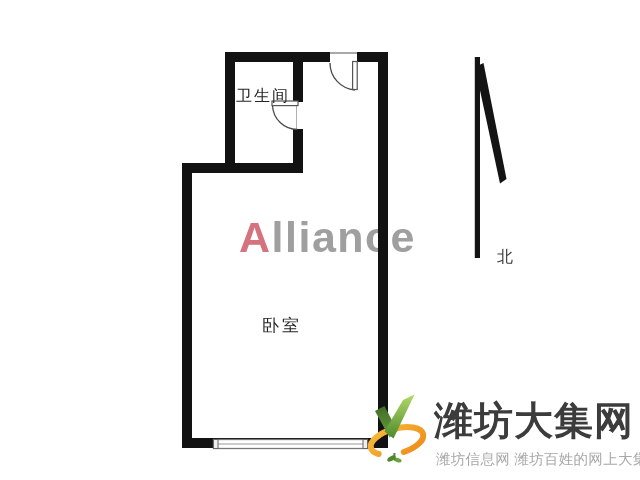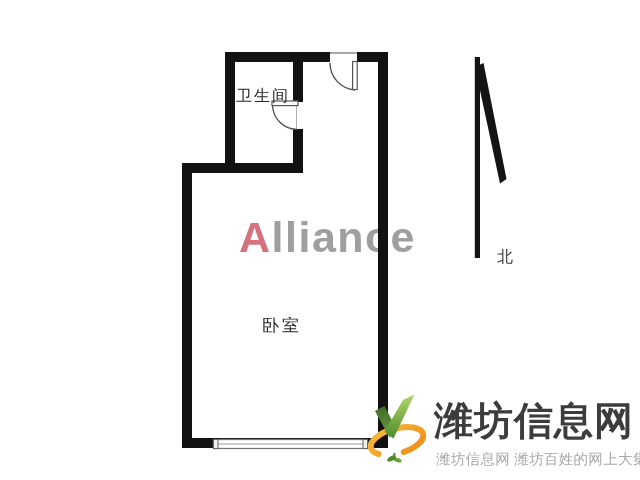--- a/index.html
+++ b/index.html
@@ -124,16 +124,16 @@
 
     <polygon points="15,31 24.5,26 37.5,51 29.5,57.5" fill="url(#gLeft)"></polygon>
     <polygon points="43,20 54.5,14.5 33.5,58.5 24.5,51.5" fill="url(#gRight)"></polygon>
 
     <g>
       <ellipse cx="31.5" cy="78.5" rx="4.6" ry="2.4" transform="rotate(-28 31.5 78.5)" fill="#4e8a2c"></ellipse>
       <ellipse cx="37.5" cy="80" rx="4.2" ry="2.1" transform="rotate(18 37.5 80)" fill="#6aa33c"></ellipse>
       <rect x="33.4" y="73" width="2" height="7" fill="#55842e"></rect>
     </g>
   </svg>
-  <div class="logo-title">潍坊信息网</div>
+  <div class="logo-title">潍坊大集网</div>
   <div class="logo-subtitle">潍坊信息网 潍坊百姓的网上大集</div>
 
 </div>
 
 </body></html>

